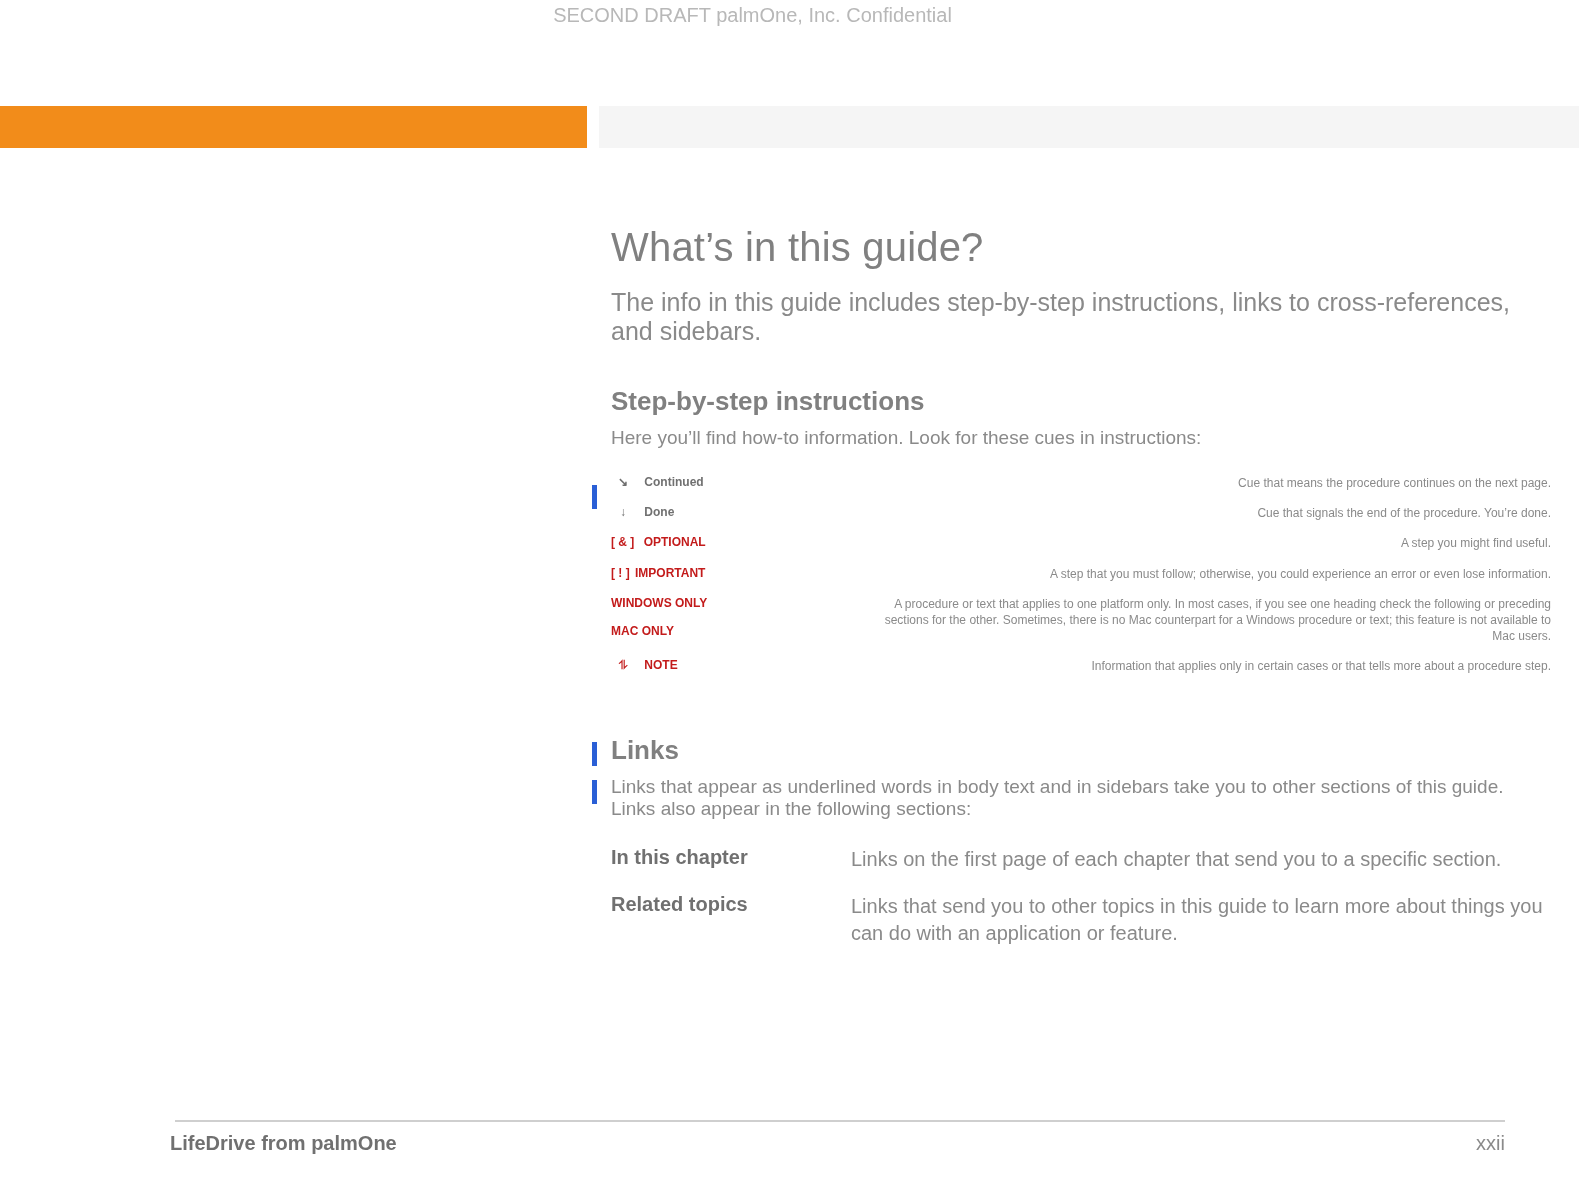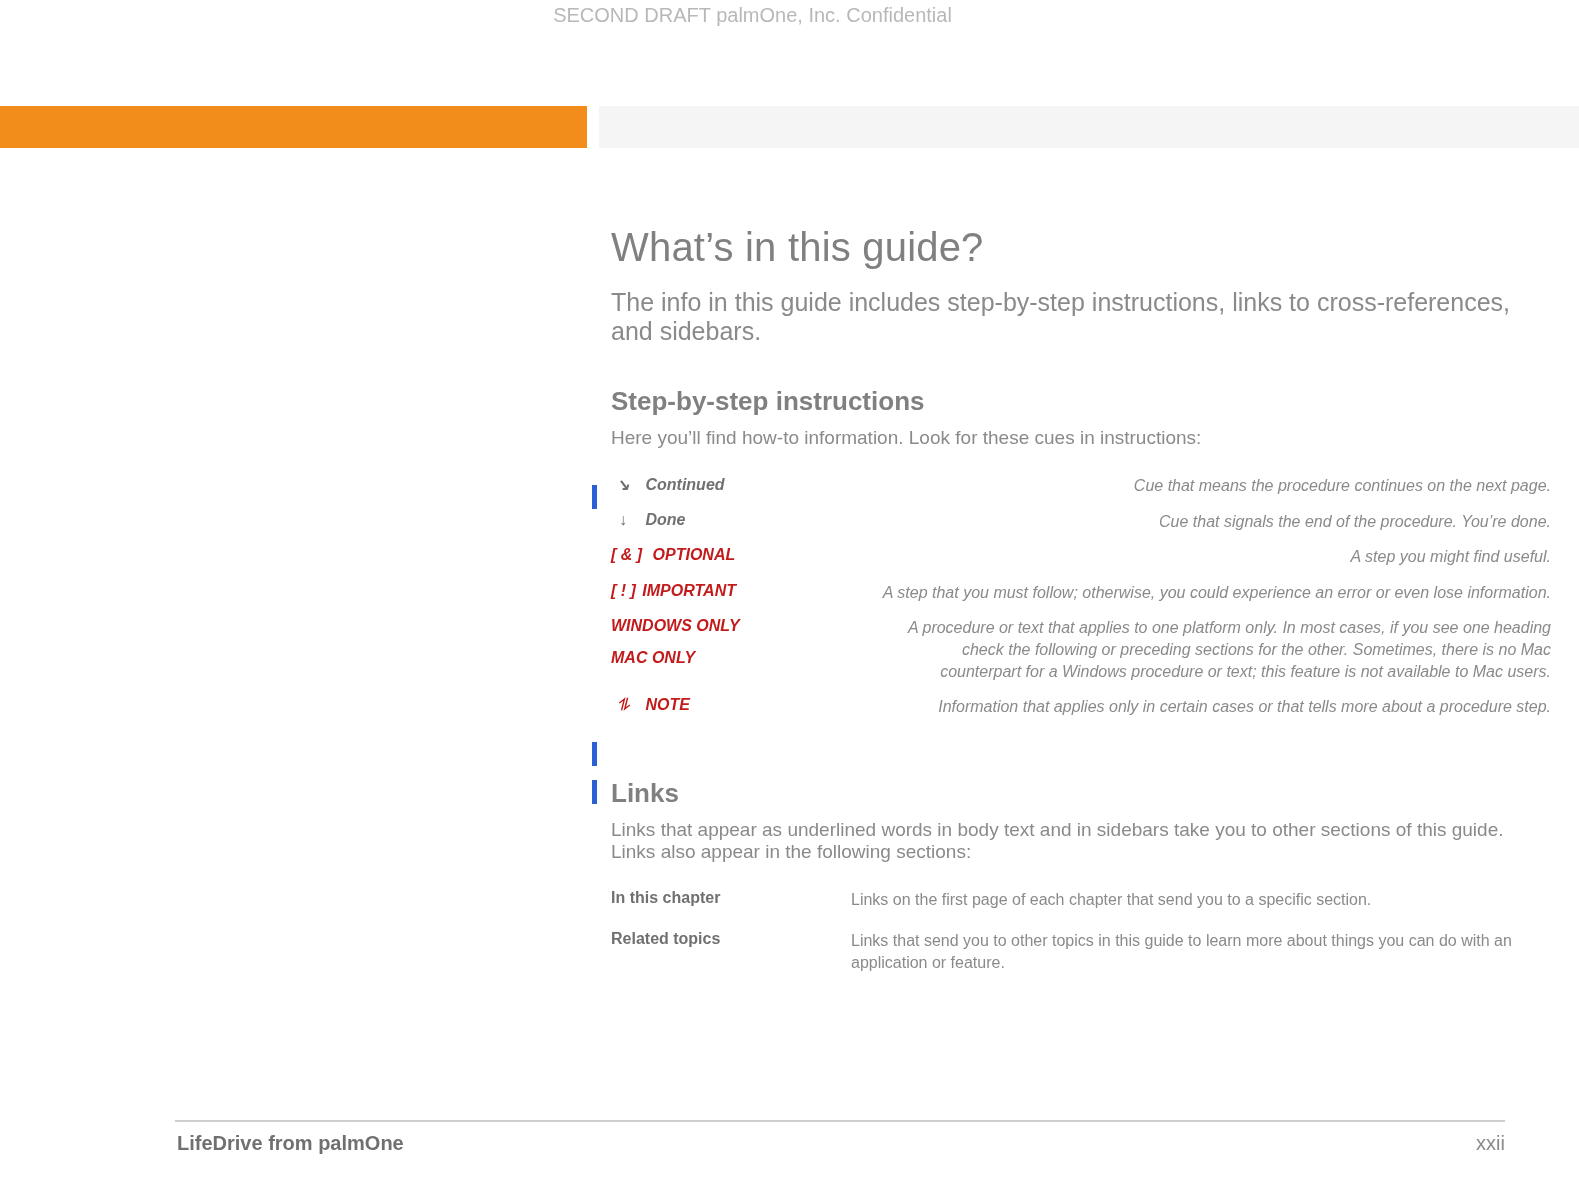--- a/index.html
+++ b/index.html
@@ -12,37 +12,37 @@
   .gray-bar   { position: absolute; top: 106px; left: 599px; width: 980px; height: 42px; background: #f5f5f5; }
 
   .content { position: absolute; top: 225px; left: 611px; width: 940px; }
 
   h1 { font-size: 40px; font-weight: 400; color: #808080; letter-spacing: .2px; margin-bottom: 18px; }
   h2 { font-size: 26px; font-weight: 700; color: #808080; margin-bottom: 10px; }
   .intro { font-size: 25px; color: #8a8a8a; margin-bottom: 40px; margin-top: 12px; }
   .subintro { font-size: 19px; color: #8a8a8a; margin-bottom: 26px; }
 
   .cue-table { width: 100%; border-collapse: collapse; margin-bottom: 46px; }
-  .cue-table td { vertical-align: top; padding-bottom: 14px; font-size: 16px; font-style: italic; }
+  .cue-table td { vertical-align: top; padding-bottom: 14px; font-size: 12px; }
   .cue-table td.label { width: 270px; font-weight: 700; }
   .cue-table td.desc  { color: #8a8a8a; line-height: 1.35; text-align: right; }
 
   .red  { color: #c31b1b; }
   .graybold { color: #707070; font-weight: 700; }
 
   .icon { display: inline-block; width: 24px; text-align: center; font-weight: 700; margin-right: 6px; }
 
   .links-sec { margin-top: 8px; }
   .links-table { width: 100%; border-collapse: collapse; margin-top: 26px; }
-  .links-table td { vertical-align: top; padding-bottom: 20px; font-size: 16px; }
+  .links-table td { vertical-align: top; padding-bottom: 20px; font-size: 20px; }
   .links-table td.l { width: 240px; font-weight: 700; color: #707070; }
   .links-table td.r { color: #8a8a8a; line-height: 1.35; }
 
   .footer-rule { position: absolute; left: 175px; right: 0; top: 1120px; height: 2px; background: #cfcfcf; }
-  .footer-left  { position: absolute; left: 177px; top: 1132px; font-size: 20px; font-weight: 700; color: #707070; }
+  .footer-left  { position: absolute; left: 170px; top: 1132px; font-size: 20px; font-weight: 700; color: #707070; }
   .footer-right { position: absolute; right: 0;   top: 1132px; font-size: 20px; color: #8a8a8a; }
 
   .chg { position: absolute; left: 592px; width: 5px; background: #2a5fd6; }
   .chg.a { top: 485px; height: 24px; }
   .chg.b { top: 742px; height: 24px; }
   .chg.c { top: 780px; height: 24px; }
 </style>
 </head>
 <body>
 

